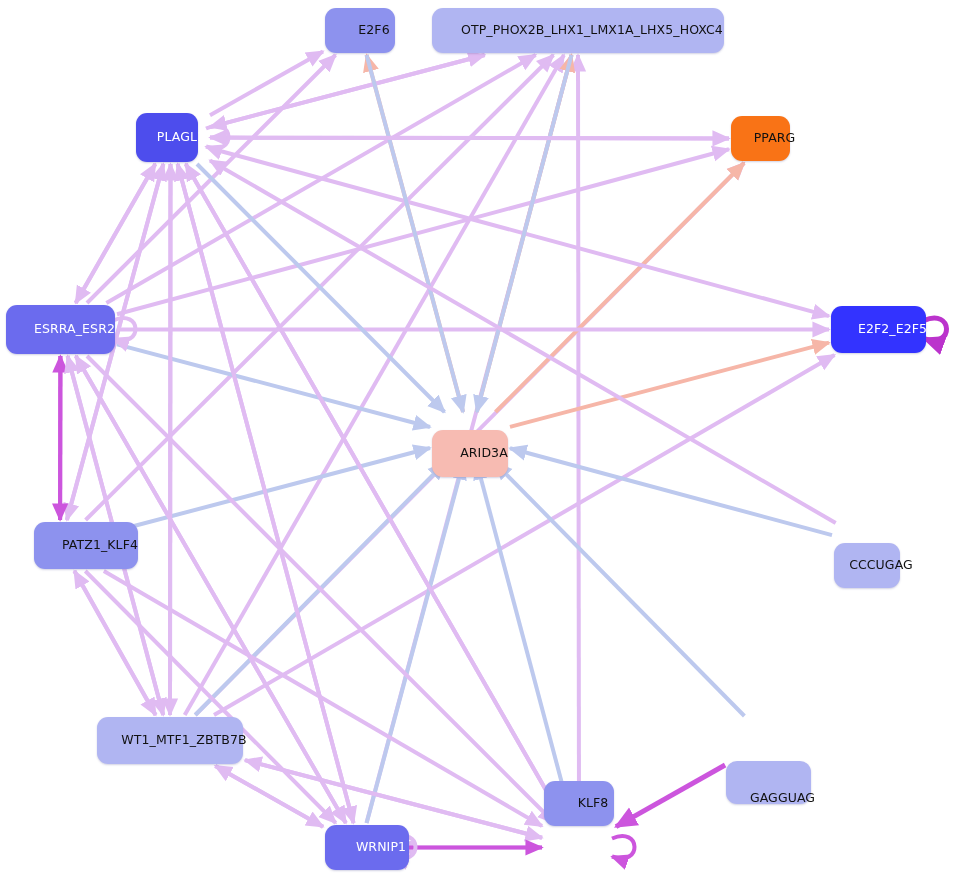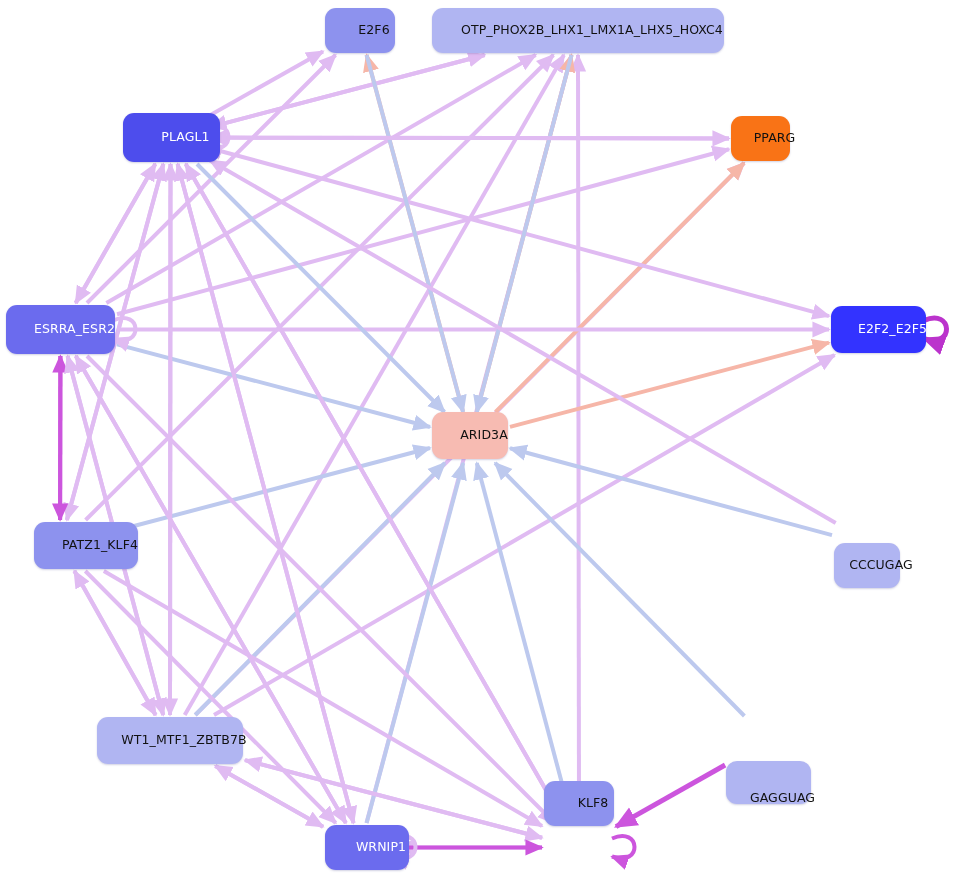--- a/index.html
+++ b/index.html
@@ -106,33 +106,33 @@
       <path d="M 113 320.5 C 142 307.5, 144 349.5, 113 338.5" fill="none" stroke="#e0bbf2" stroke-width="4" marker-end="url(#ah-violet)"></path>
       <path d="M 206 128.5 C 235 115.5, 237 157.5, 206 146.5" fill="none" stroke="#e0bbf2" stroke-width="4" marker-end="url(#ah-violet)"></path>
     </svg>
   <div id="node-layer">
       <div class="node light" style="left: 325px; top: 8px; width: 70px; height: 45px; background: rgb(141, 146, 238);">
         <span>E2F6</span>
       </div>
       <div class="node light" style="left: 432px; top: 8px; width: 292px; height: 45px; background: rgb(176, 181, 242);">
         <span>OTP_PHOX2B_LHX1_LMX1A_LHX5_HOXC4</span>
       </div>
-      <div class="node dark" style="left: 123px; top: 113px; width: 97px; height: 49px; background: rgb(77, 77, 237);">
+      <div class="node dark" style="left: 136px; top: 113px; width: 62px; height: 49px; background: rgb(77, 77, 237);">
         <span>PLAGL1</span>
       </div>
       <div class="node light" style="left: 731px; top: 116px; width: 59px; height: 45px; background: #f97316;">
         <span>PPARG</span>
       </div>
       <div class="node dark" style="left: 6px; top: 305px; width: 109px; height: 49px; background: rgb(107, 107, 238);">
         <span>ESRRA_ESR2</span>
       </div>
       <div class="node dark" style="left: 831px; top: 306px; width: 95px; height: 47px; background: rgb(51, 51, 255);">
         <span>E2F2_E2F5</span>
       </div>
-      <div class="node light" style="left: 432px; top: 412px; width: 76px; height: 47px; background: rgb(247, 187, 178);">
+      <div class="node light" style="left: 432px; top: 430px; width: 76px; height: 47px; background: rgb(247, 187, 178);">
         <span>ARID3A</span>
       </div>
       <div class="node light" style="left: 8px; top: 522px; width: 104px; height: 47px; background: rgb(141, 146, 238); margin-left: 26px;">
         <span>PATZ1_KLF4</span>
       </div>
       <div class="node light" style="left: 834px; top: 543px; width: 66px; height: 45px; background: rgb(176, 181, 242);">
         <span>CCCUGAG</span>
       </div>
       <div class="node light" style="left: 97px; top: 717px; width: 146px; height: 47px; background: rgb(176, 181, 242);">
         <span>WT1_MTF1_ZBTB7B</span>

